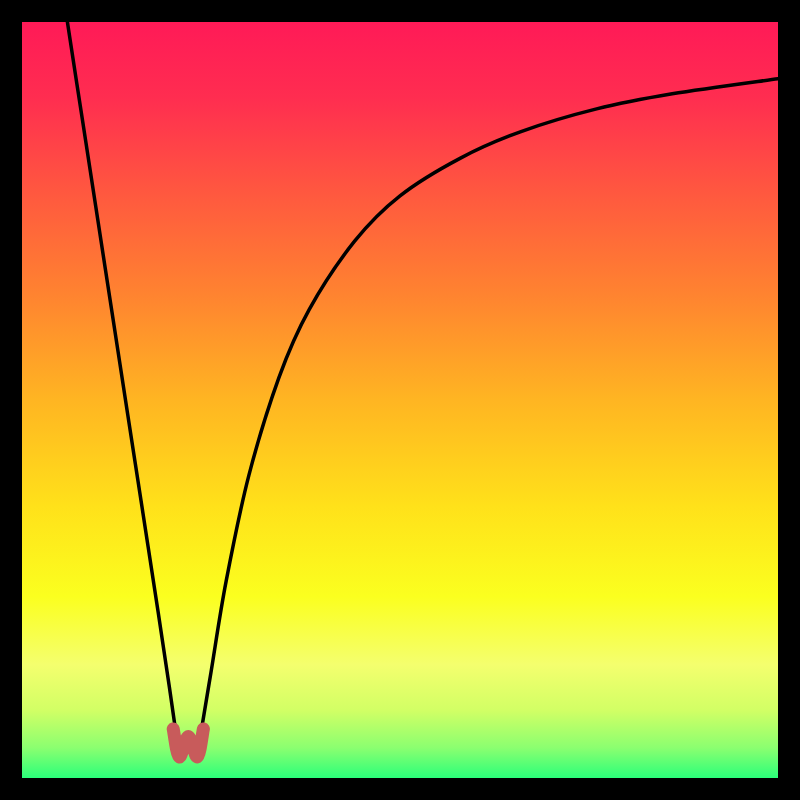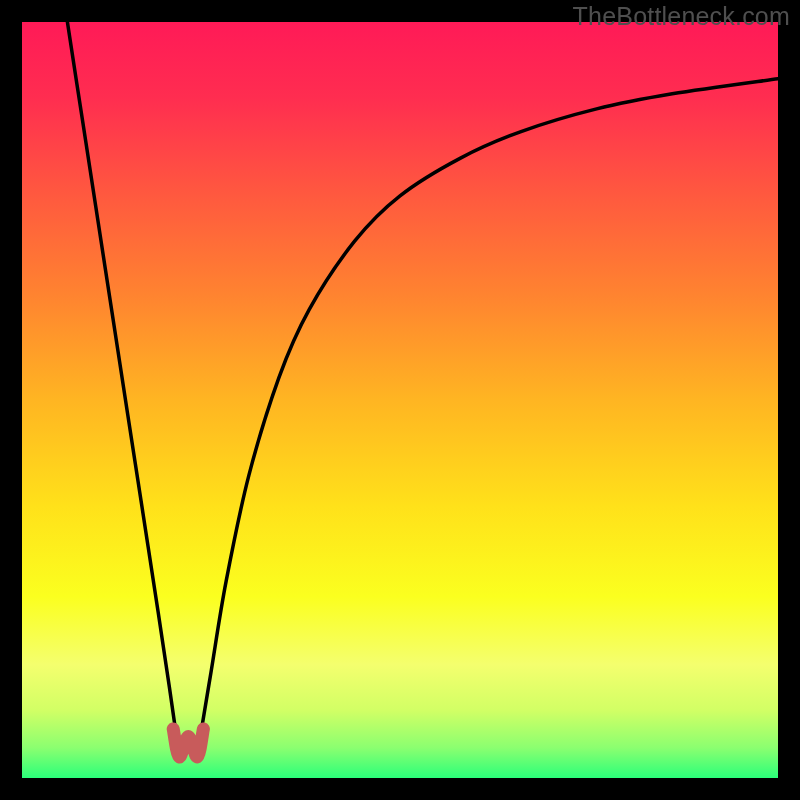--- a/index.html
+++ b/index.html
@@ -61,14 +61,13 @@
             <stop offset="96%" stop-color="#8bff70"></stop>
             <stop offset="100%" stop-color="#2bff7a"></stop>
           </linearGradient>
       </defs>
       <rect x="0" y="0" width="756" height="756" fill="url(#bg-grad)"></rect>
       <path id="curve-left" fill="none" stroke-linecap="round" d="M45.4,0.0 C47.9,16.4 55.4,65.5 60.5,98.3 C65.5,131.0 70.6,163.8 75.6,196.6 C80.6,229.3 85.7,262.1 90.7,294.8 C95.8,327.6 100.8,360.4 105.8,393.1 C110.9,425.9 115.9,458.6 121.0,491.4 C126.0,524.2 131.7,560.7 136.1,589.7 C140.5,618.7 144.3,643.9 147.4,665.3 C150.6,686.7 153.7,709.4 155.0,718.2" stroke="#000000" stroke-width="3.5"></path>
       <path id="curve-right" fill="none" stroke-linecap="round" d="M177.7,718.2 C179.6,706.9 184.6,676.6 189.0,650.2 C193.4,623.7 197.8,592.2 204.1,559.4 C210.4,526.7 218.0,487.6 226.8,453.6 C235.6,419.6 247.0,383.0 257.0,355.3 C267.1,327.6 274.7,310.0 287.3,287.3 C299.9,264.6 317.5,238.1 332.6,219.2 C347.8,200.3 360.4,187.7 378.0,173.9 C395.6,160.0 418.3,146.8 438.5,136.1 C458.6,125.4 476.3,117.8 499.0,109.6 C521.6,101.4 549.4,93.2 574.6,86.9 C599.8,80.6 619.9,76.9 650.2,71.8 C680.4,66.8 738.4,59.2 756.0,56.7" stroke="#000000" stroke-width="3.5"></path>
       <path id="dip" fill="none" stroke-linecap="round" stroke-linejoin="round" d="M151.2,706.9 C152.2,711.5 154.7,733.6 157.2,734.8 C159.8,736.1 163.3,714.4 166.3,714.4 C169.3,714.4 172.9,736.1 175.4,734.8 C177.9,733.6 180.4,711.5 181.4,706.9" stroke="#c85b5b" stroke-width="13"></path>
     </svg>
   </div>
-  <div class="watermark">TheBottleneck.com</div>
 </div>
 
 </body></html>

